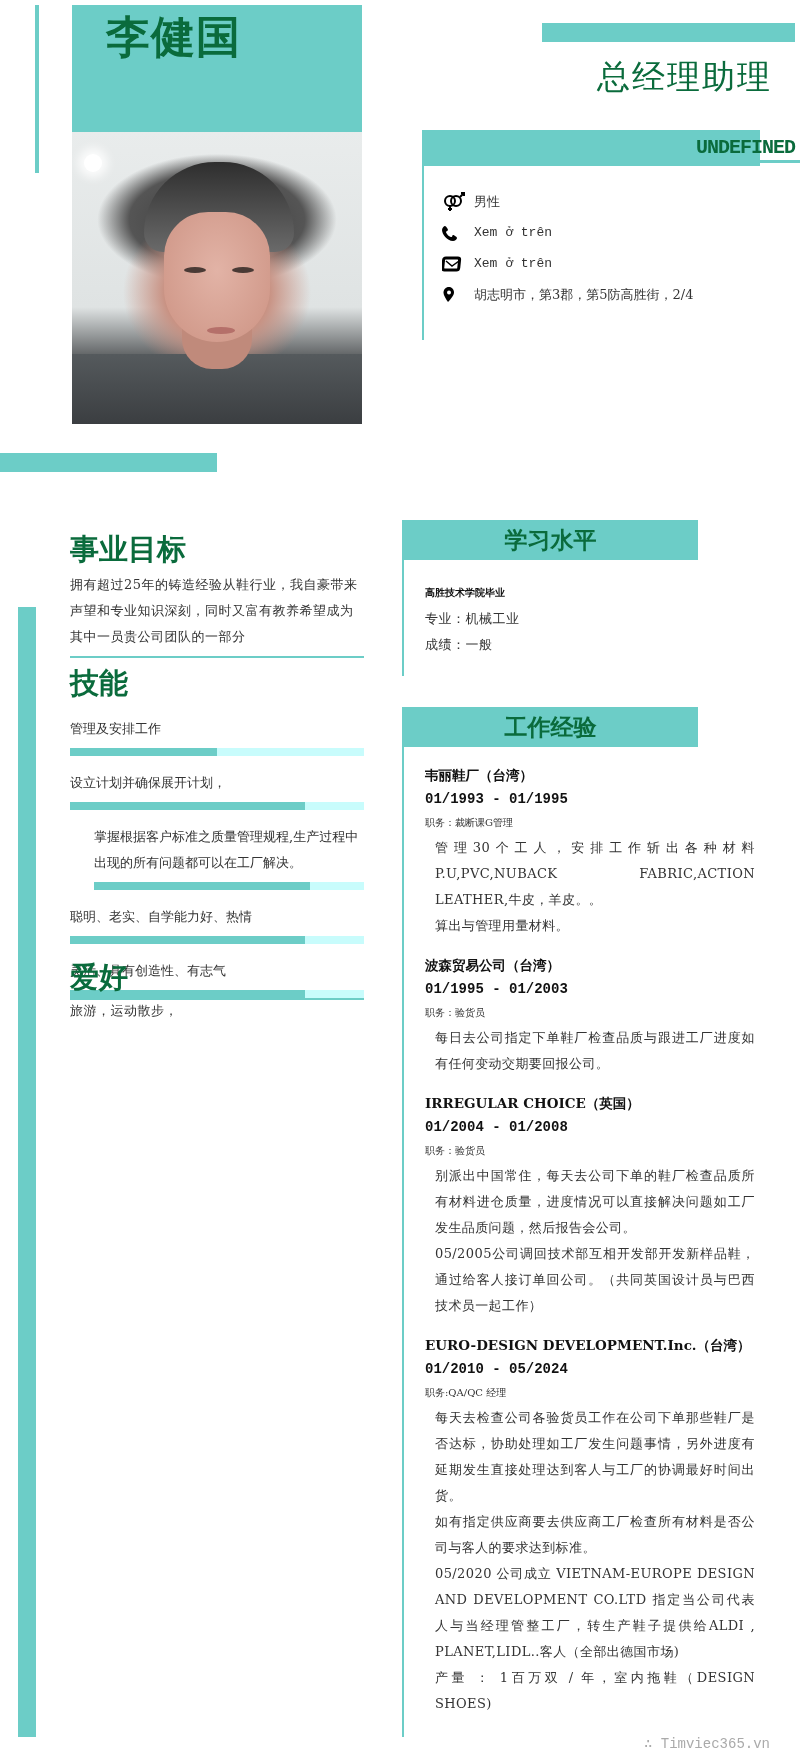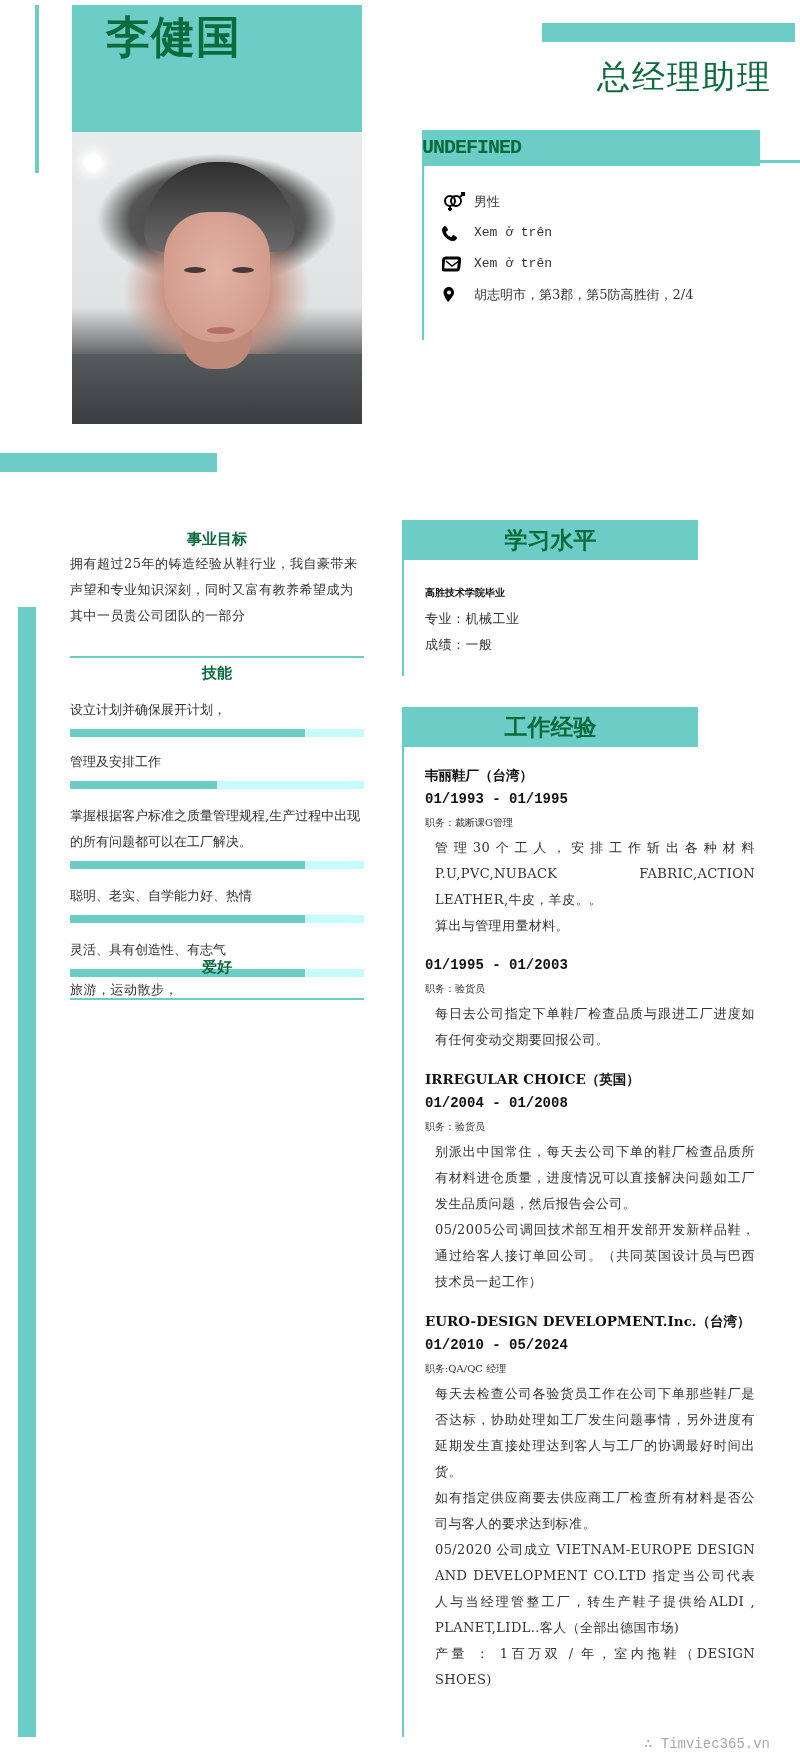--- a/index.html
+++ b/index.html
@@ -22,33 +22,33 @@
   .photo .hair { position:absolute; left:72px; top:30px; width:150px; height:90px; border-radius:75px 75px 20px 20px; background: linear-gradient(180deg,#2e2e2e,#6a6a6a); }
   .photo .face2 { position:absolute; left:92px; top:80px; width:106px; height:130px; border-radius:50px 50px 60px 60px; background: radial-gradient(ellipse at 50% 45%, #e2b3a6 0%, #d29b8c 75%, #c18676 100%); }
   .photo .eye { position:absolute; top:135px; width:22px; height:6px; border-radius:50%; background:#4a3a35; }
   .photo .mouth { position:absolute; left:135px; top:195px; width:28px; height:7px; border-radius:50%; background:#b5706a; }
   .photo .light { position:absolute; left:12px; top:22px; width:18px; height:18px; border-radius:50%; background:#fff; box-shadow:0 0 10px 6px rgba(255,255,255,.8); }
 
   .hbar-top { left: 542px; top: 23px; width: 253px; height: 19px; }
   .title { right: 28px; top: 55px; font-size: 33px; font-weight: normal; font-family: "DejaVu Sans", sans-serif; letter-spacing: 2px; }
   .undef-bar { left: 422px; top: 130px; width: 338px; height: 36px; }
   .undef-line { left: 758px; top: 160px; width: 42px; height: 3px; }
-  .undef { left: 422px; top: 130px; width: 373px; height: 36px; text-align: left; line-height: 36px; font-family: "Liberation Mono", "DejaVu Sans Mono", monospace; font-size: 20px; font-weight: bold; letter-spacing: -1px; }
+  .undef { left: 422px; top: 130px; width: 373px; height: 36px; text-align: right; line-height: 36px; font-family: "Liberation Mono", "DejaVu Sans Mono", monospace; font-size: 20px; font-weight: bold; letter-spacing: -1px; }
   .info-vline { left: 422px; top: 166px; width: 2px; height: 174px; }
   .info { left: 442px; top: 186px; }
   .info-row { display: flex; align-items: center; height: 31px; font-size: 13px; color: #333; }
   .info-row .ic { width: 26px; height: 20px; display: inline-flex; align-items: center; justify-content: flex-start; color: #000; margin-right: 6px; }
   .mono { font-family: "Liberation Mono", "DejaVu Sans Mono", monospace; }
 
   .hbar-mid { left: 0; top: 453px; width: 217px; height: 19px; }
 
   
   .vbar-left { left: 18px; top: 607px; width: 18px; height: 1130px; }
   .lcol { left: 70px; width: 294px; }
-  .sec-h { text-align: center; font-family: "DejaVu Sans", sans-serif; font-weight: bold; font-size: 15px; }
+  .sec-h { text-align: left; font-family: "DejaVu Sans", sans-serif; font-weight: bold; font-size: 29px; }
   .p { font-size: 13px; line-height: 26px; color: #333; letter-spacing: 0.5px; }
   .rule { height: 2px; background: #6ccdc7; }
   .skill { margin-top: 14px; }
   .skill .lbl { font-size: 13px; line-height: 26px; color: #333; }
   .skill .bar { margin-top: 6px; height: 8px; background: #c8fcfc; position: relative; }
   .skill .bar .fill { position: absolute; left: 0; top: 0; bottom: 0; background: #6ccdc7; }
 
   
   .rvline { left: 402px; width: 2px; }
   .rhead { left: 403px; width: 295px; height: 40px; text-align: center; line-height: 40px; font-family: "DejaVu Sans", sans-serif; font-weight: bold; font-size: 23px; }
@@ -133,33 +133,33 @@
 
 <div class="abs lcol" style="top:530px;">
   <div class="sec-h g">事业目标</div>
   <div class="p" style="margin-top:2px;">拥有超过25年的铸造经验从鞋行业，我自豪带来声望和专业知识深刻，同时又富有教养希望成为其中一员贵公司团队的一部分</div>
 </div>
 
 <div class="abs lcol rule" style="top:656px;"></div>
 
 <div class="abs lcol" style="top:664px;">
   <div class="sec-h g">技能</div>
+  <div class="skill" style="margin-top:12px;">
+    <div class="lbl">管理及安排工作</div>
+    <div class="bar">
+        <div class="fill" style="width:50%"></div>
+      </div>
+  </div>
   <div class="skill" style="margin-top:14px;">
     <div class="lbl">设立计划并确保展开计划，</div>
     <div class="bar">
         <div class="fill" style="width:80%"></div>
       </div>
   </div>
-  <div class="skill" style="margin-top:12px;">
-    <div class="lbl">管理及安排工作</div>
-    <div class="bar">
-        <div class="fill" style="width:50%"></div>
-      </div>
-  </div>
-  <div class="skill" style="margin-top:14px;">
+  <div class="skill" style="margin-top:14px;margin-left:24px;">
     <div class="lbl">掌握根据客户标准之质量管理规程,生产过程中出现的所有问题都可以在工厂解决。</div>
     <div class="bar">
         <div class="fill" style="width:80%"></div>
       </div>
   </div>
   <div class="skill" style="margin-top:14px;">
     <div class="lbl">聪明、老实、自学能力好、热情</div>
     <div class="bar">
         <div class="fill" style="width:80%"></div>
       </div>
@@ -192,20 +192,21 @@
 
 <div class="abs rcol" style="top:755px;">
   <div class="job" style="margin-top:8px;">
     <div class="co">韦丽鞋厂（台湾）</div>
     <div class="dt">01/1993 - 01/1995</div>
     <div class="role">职务：裁断课G管理</div>
     <div class="desc">管理30个工人，安排工作斩出各种材料P.U,PVC,NUBACK FABRIC,ACTION LEATHER,牛皮，羊皮。。</div>
     <div class="desc">算出与管理用量材料。</div>
   </div>
   <div class="job">
+    <div class="co">波森贸易公司（台湾）</div>
     <div class="dt">01/1995 - 01/2003</div>
     <div class="role">职务：验货员</div>
     <div class="desc">每日去公司指定下单鞋厂检查品质与跟进工厂进度如有任何变动交期要回报公司。</div>
   </div>
   <div class="job">
     <div class="co">IRREGULAR CHOICE（英国）</div>
     <div class="dt">01/2004 - 01/2008</div>
     <div class="role">职务：验货员</div>
     <div class="desc">别派出中国常住，每天去公司下单的鞋厂检查品质所有材料进仓质量，进度情况可以直接解决问题如工厂发生品质问题，然后报告会公司。</div>
     <div class="desc">05/2005公司调回技术部互相开发部开发新样品鞋，通过给客人接订单回公司。（共同英国设计员与巴西技术员一起工作）</div>

